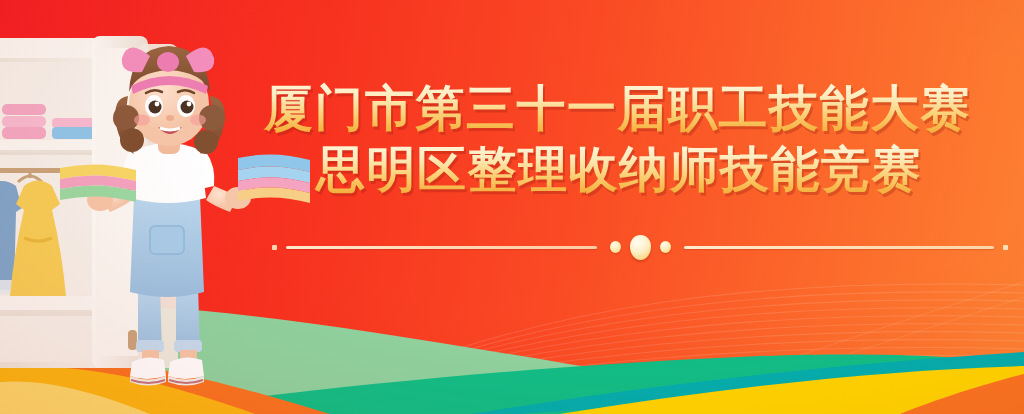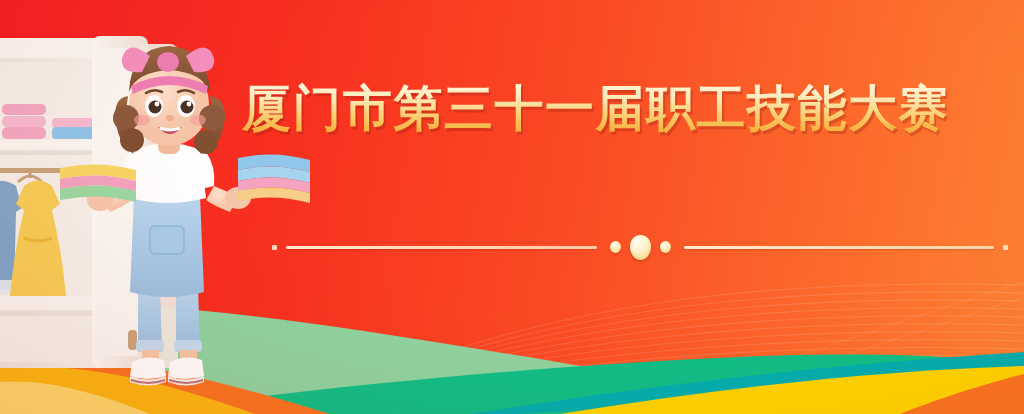--- a/index.html
+++ b/index.html
@@ -21,21 +21,21 @@
   
   .waves{position:absolute;left:0;right:0;bottom:0;height:170px;}
   .waves svg{width:100%;height:100%;display:block;}
 
   
   .illus{position:absolute;left:0;top:0;width:340px;height:414px;}
   .illus svg{width:100%;height:100%;display:block;}
 
   
   .title-wrap{
-    position:absolute;left:236px;top:78px;width:760px;
+    position:absolute;left:258px;top:78px;width:760px;
     z-index:6;
   }
   .title-line{
     font-weight:bold;
     font-size:49px;
     line-height:61px;
     letter-spacing:1.5px;
     white-space:nowrap;
     background:linear-gradient(180deg,#FFF8E2 0%,#FEECBE 30%,#FBCE70 62%,#F3A225 100%);
     -webkit-background-clip:text;
@@ -266,20 +266,21 @@
       <g>
         <path d="M60,168 q38,-8 76,2 l0,11 q-38,-10 -76,-2 Z" fill="#F7D765"></path>
         <path d="M60,179 q38,-8 76,2 l0,10 q-38,-10 -76,-2 Z" fill="#F4A3C0"></path>
         <path d="M60,189 q38,-8 76,2 l0,11 q-38,-10 -76,-2 Z" fill="#9BD9A2"></path>
       </g>
     </svg>
   </div>
 
   <div class="title-wrap">
     <div class="title-line l1">厦门市第三十一届职工技能大赛</div>
+    <div class="title-line l2">思明区整理收纳师技能竞赛</div>
   </div>
 
   <div class="divider">
     <span class="div-dot-sq"></span>
     <span class="div-gap"></span>
     <span class="div-rule"></span>
     <span class="div-orn">
       <span class="orn-s"></span>
       <span class="orn-b"></span>
       <span class="orn-s"></span>

